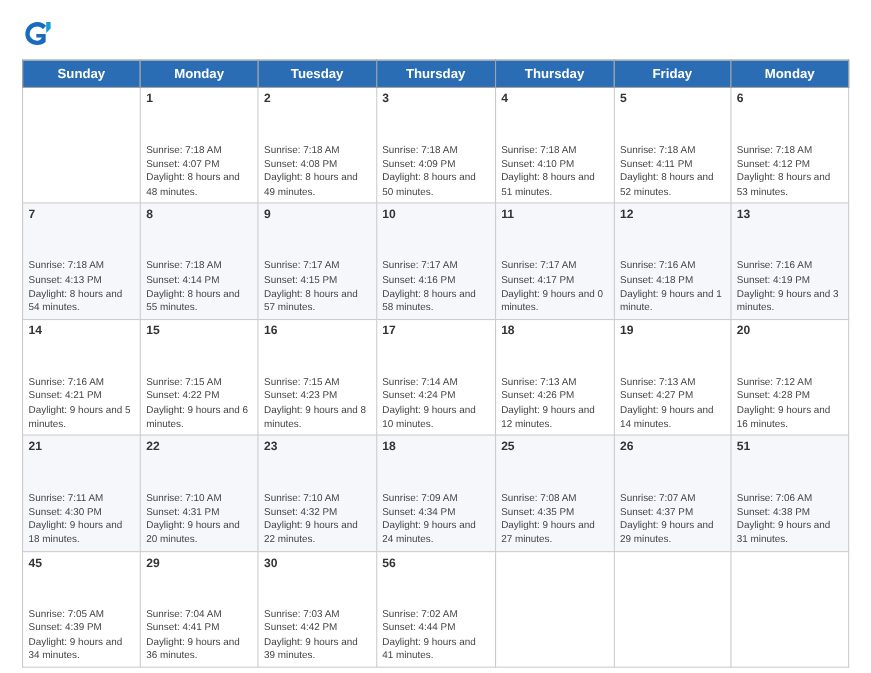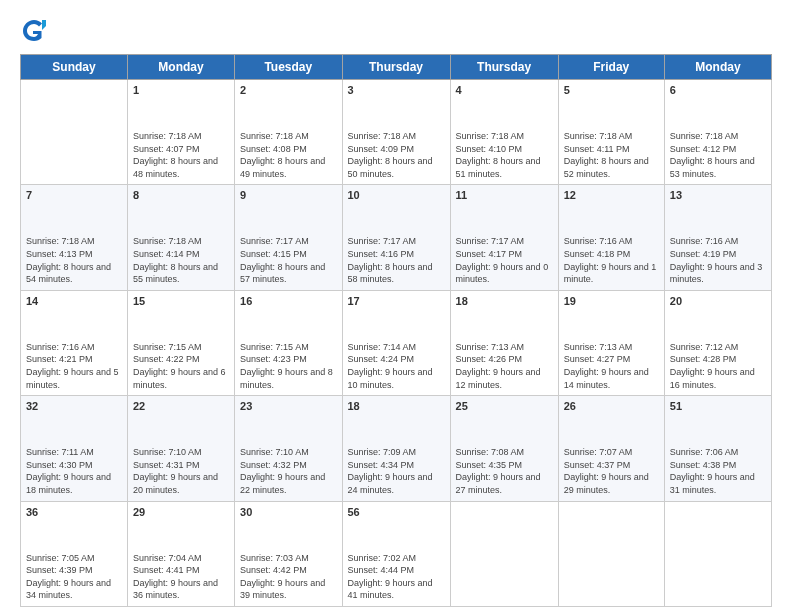--- a/index.html
+++ b/index.html
@@ -212,21 +212,21 @@
             <span class="day-number">19</span>
             <div class="day-info">Sunrise: 7:13 AM<br>Sunset: 4:27 PM<br>Daylight: 9 hours and 14 minutes.</div>
           </td>
           <td>
             <span class="day-number">20</span>
             <div class="day-info">Sunrise: 7:12 AM<br>Sunset: 4:28 PM<br>Daylight: 9 hours and 16 minutes.</div>
           </td>
         </tr>
         <tr>
           <td>
-            <span class="day-number">32</span>
+            <span class="day-number">21</span>
             <div class="day-info">Sunrise: 7:11 AM<br>Sunset: 4:30 PM<br>Daylight: 9 hours and 18 minutes.</div>
           </td>
           <td>
             <span class="day-number">22</span>
             <div class="day-info">Sunrise: 7:10 AM<br>Sunset: 4:31 PM<br>Daylight: 9 hours and 20 minutes.</div>
           </td>
           <td>
             <span class="day-number">23</span>
             <div class="day-info">Sunrise: 7:10 AM<br>Sunset: 4:32 PM<br>Daylight: 9 hours and 22 minutes.</div>
           </td>
@@ -242,21 +242,21 @@
             <span class="day-number">26</span>
             <div class="day-info">Sunrise: 7:07 AM<br>Sunset: 4:37 PM<br>Daylight: 9 hours and 29 minutes.</div>
           </td>
           <td>
             <span class="day-number">51</span>
             <div class="day-info">Sunrise: 7:06 AM<br>Sunset: 4:38 PM<br>Daylight: 9 hours and 31 minutes.</div>
           </td>
         </tr>
         <tr>
           <td>
-            <span class="day-number">36</span>
+            <span class="day-number">45</span>
             <div class="day-info">Sunrise: 7:05 AM<br>Sunset: 4:39 PM<br>Daylight: 9 hours and 34 minutes.</div>
           </td>
           <td>
             <span class="day-number">29</span>
             <div class="day-info">Sunrise: 7:04 AM<br>Sunset: 4:41 PM<br>Daylight: 9 hours and 36 minutes.</div>
           </td>
           <td>
             <span class="day-number">30</span>
             <div class="day-info">Sunrise: 7:03 AM<br>Sunset: 4:42 PM<br>Daylight: 9 hours and 39 minutes.</div>
           </td>

